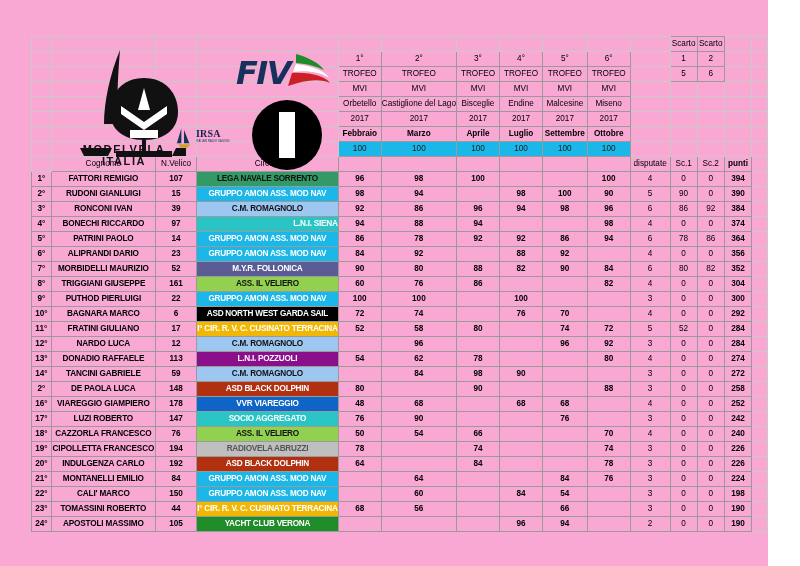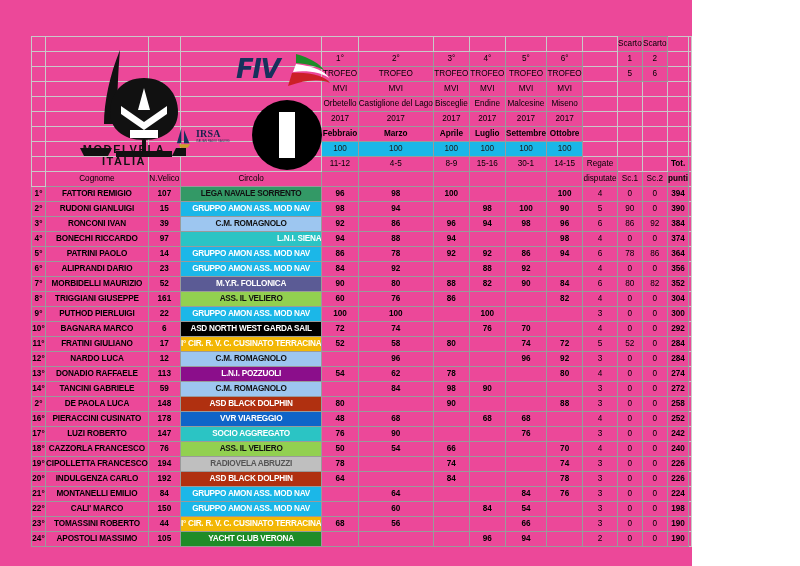--- a/index.html
+++ b/index.html
@@ -1,21 +1,21 @@
 <!DOCTYPE html>
 <html><head>
 <meta charset="utf-8">
 <style>
   html,body{margin:0;padding:0;}
   body{
     width:800px;height:566px;background:#ffffff;
     font-family:"Liberation Sans", sans-serif;
     overflow:hidden;
   }
-  #sheet{position:relative;width:692px;height:566px;background:#ec4899;text-decoration:underline;}
+  #sheet{position:relative;width:768px;height:566px;background:#f9a8d4;text-decoration:underline;}
 
   table.grid{
     position:absolute;
     left:31px; top:36px;
     border-collapse:collapse;
     table-layout:fixed;
     font-size:8px;
     color:#000;
   }
   table.grid td{
@@ -76,21 +76,21 @@
   }
   #irsa-logo .txt{
     position:absolute;left:20px;top:2px;font-size:10px;font-weight:bold;
     color:#17224d;letter-spacing:0.2px;font-family:"Liberation Serif",serif;
   }
   #irsa-logo .sub{
     position:absolute;left:20px;top:14px;font-size:2.6px;color:#17224d;letter-spacing:0.2px;
   }
   #fiv-logo{position:absolute;left:236px;top:52px;width:100px;height:46px;}
   #fiv-logo .fivtxt{
-    position:absolute;left:0;top:2px;font-size:26px;font-weight:bold;
+    position:absolute;left:0;top:2px;font-size:32px;font-weight:bold;
     font-style:italic;color:#17315c;letter-spacing:-1.5px;
     font-family:"DejaVu Sans", sans-serif;
     text-align:center;
   }
   #emblem{
     position:absolute;left:252px;top:100px;width:70px;height:70px;
     border-radius:50%;background:#000;
   }
   #emblem .bar{
     position:absolute;left:50%;top:12px;margin-left:-8px;
@@ -253,37 +253,20 @@
           <td class="blue100">100</td>
           <td class="blue100">100</td>
           <td class="noborder"></td>
           <td class="noborder"></td>
           <td class="noborder"></td>
           <td class="noborder"></td>
           <td class="noborder"></td>
         </tr>
         <tr>
           <td class="noborder"></td>
-          <td class="noborder"></td>
-          <td class="noborder"></td>
-          <td class="noborder"></td>
-          <td class="hdr thick-l">11-12</td>
-          <td class="hdr">4-5</td>
-          <td class="hdr">8-9</td>
-          <td class="hdr">15-16</td>
-          <td class="hdr">30-1</td>
-          <td class="hdr">14-15</td>
-          <td class="hdr-sm">Regate</td>
-          <td class="noborder"></td>
-          <td class="noborder"></td>
-          <td class="hdr-b">Tot.</td>
-          <td class="noborder"></td>
-        </tr>
-        <tr>
-          <td class="noborder"></td>
           <td class="lbl thick-t">Cognome</td>
           <td class="lbl-c thick-t">N.Velico</td>
           <td class="lbl-c thick-t">Circolo</td>
           <td class="hdr thick-l"></td>
           <td class="hdr "></td>
           <td class="hdr "></td>
           <td class="hdr "></td>
           <td class="hdr "></td>
           <td class="hdr "></td>
           <td class="hdr-sm">disputate</td>
@@ -542,21 +525,21 @@
           <td class="score "></td>
           <td class="score ">88</td>
           <td class="reg">3</td>
           <td class="sc">0</td>
           <td class="sc">0</td>
           <td class="tot">258</td>
           <td class="noborder"></td>
         </tr>
         <tr>
           <td class="pos">16°</td>
-          <td class="nm">PIERACCINI CUSINATO</td>
+          <td class="nm">VIAREGGIO GIAMPIERO</td>
           <td class="vel">178</td>
           <td class="circ" style="background:#0F64C8;color:#ffffff;">VVR VIAREGGIO</td>
           <td class="score thick-l">48</td>
           <td class="score ">68</td>
           <td class="score "></td>
           <td class="score ">68</td>
           <td class="score ">68</td>
           <td class="score "></td>
           <td class="reg">4</td>
           <td class="sc">0</td>

